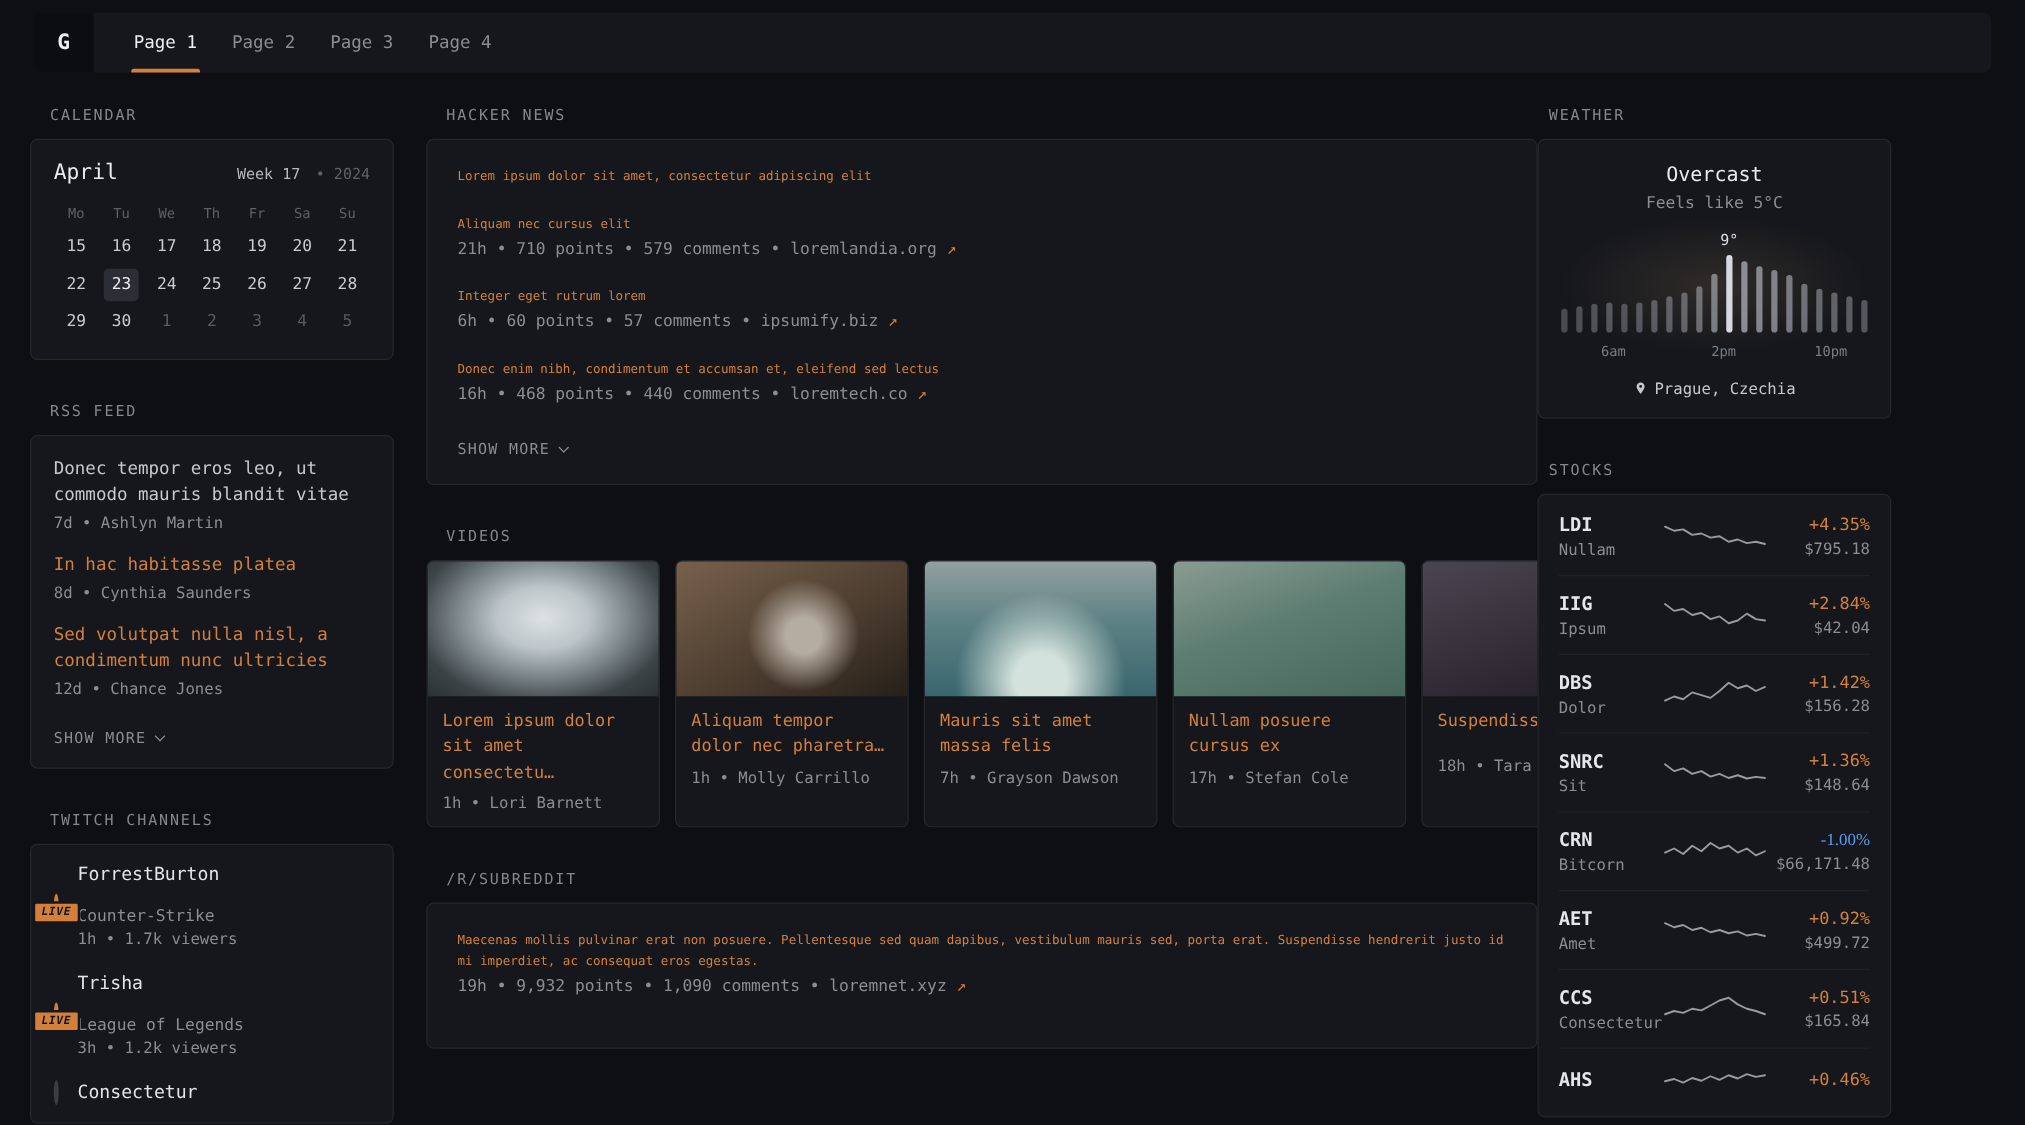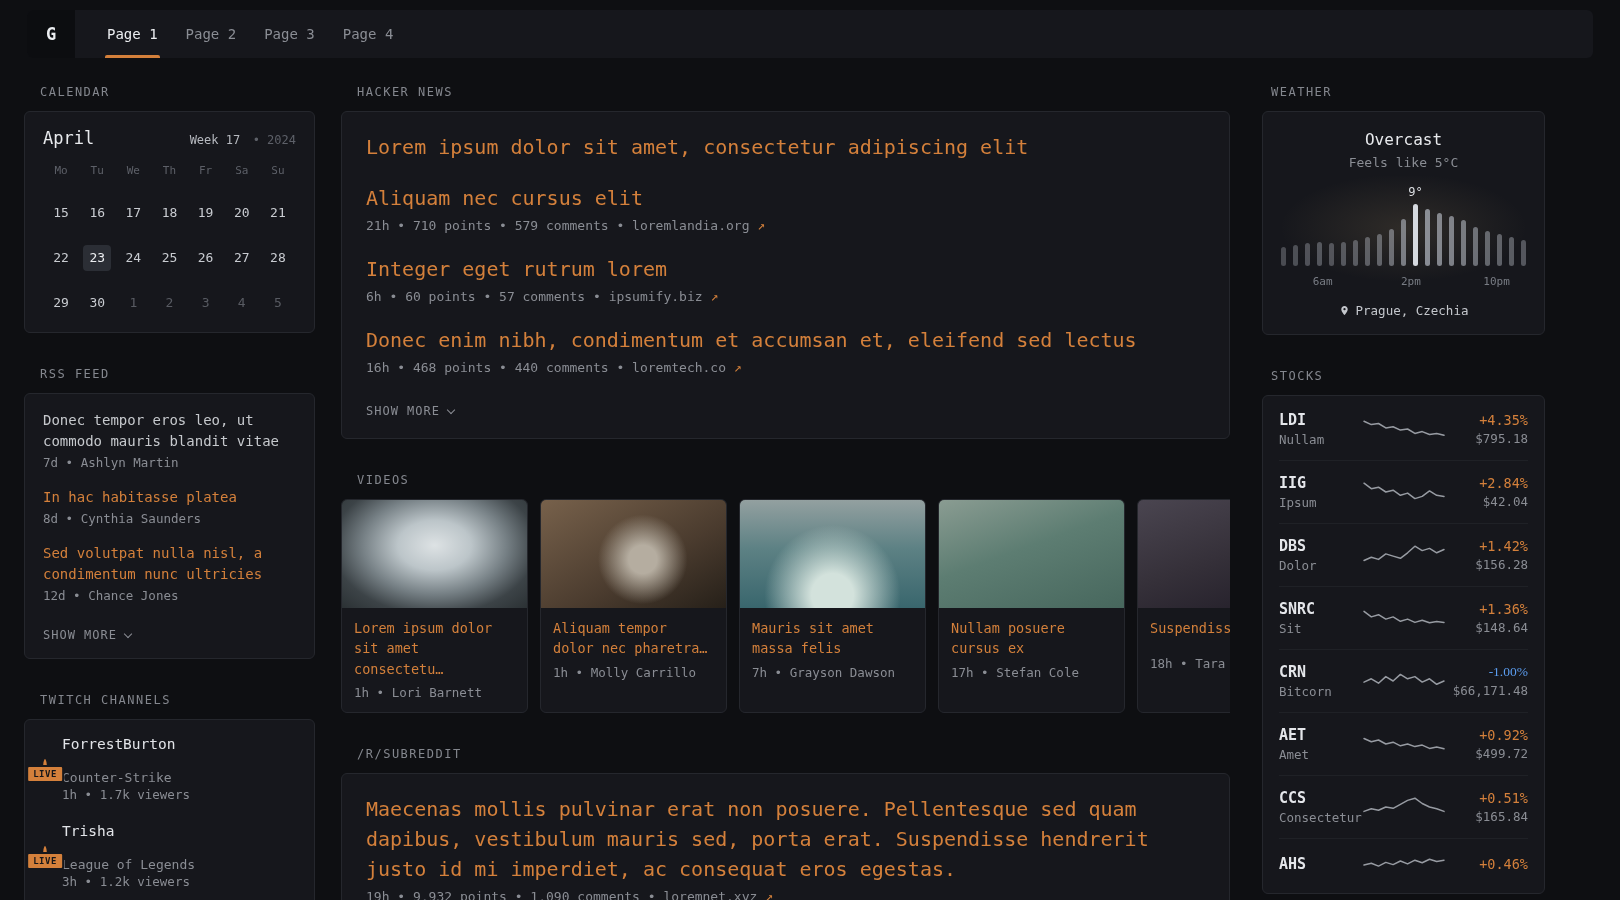--- a/index.html
+++ b/index.html
@@ -50,21 +50,21 @@
   .tab.active{color:#eceef1;}
   .tab.active::after{
     content:"";position:absolute;left:12px;right:12px;bottom:0;height:3px;
     background:var(--orange);border-radius:2px 2px 0 0;
   }
 
   
   .main{display:flex;align-items:flex-start;padding:27px 0 0 24px;}
   .col-left{width:291px;flex:none;}
   .col-mid{width:889px;flex:none;margin-left:26px;}
-  .col-right{width:283px;flex:none;margin-left:32px;}
+  .col-right{width:283px;flex:none;}
 
   .widget + .widget{margin-top:34px;}
   .sec-title{
     font-size:12px;
     letter-spacing:1.5px;
     color:#84878e;
     margin:0 0 12px 16px;
   }
   .col-right .sec-title{margin-left:9px;}
   .card{
@@ -72,36 +72,36 @@
     border:1px solid var(--border);
     border-radius:6px;
     padding:16px 18px;
   }
 
   
   .cal-head{display:flex;align-items:baseline;justify-content:space-between;margin-bottom:16px;}
   .cal-month{font-size:17px;color:#e8eaed;}
   .cal-week{font-size:12px;color:#b6b9bf;}
   .cal-year{font-size:12px;color:var(--dimmer);margin-left:4px;}
-  .cal-grid{display:grid;grid-template-columns:repeat(7,1fr);row-gap:19px;justify-items:center;}
+  .cal-grid{display:grid;grid-template-columns:repeat(7,1fr);row-gap:4px;justify-items:center;}
   .cal-dh{font-size:11px;color:var(--dimmer);width:28px;text-align:center;margin-bottom:4px;}
   .cday{
     width:28px;height:26px;line-height:26px;text-align:center;
     font-size:13px;color:#c9ccd1;border-radius:4px;
   }
   .cday.dim{color:#585b62;}
   .cday.sel{background:#2b2e35;color:#eceef1;}
 
   
   .feed-item{margin-bottom:17px;}
   .feed-item:last-of-type{margin-bottom:6px;}
   .feed-link{color:var(--orange);font-size:14px;line-height:1.5;display:inline;}
   .feed-item.read .feed-link{color:#c6c9cd;}
   .feed-meta{color:var(--dim);font-size:12.5px;margin-top:3px;}
-  .hn .feed-link{font-size:20px;}
+  .hn .feed-link{font-size:10px;}
   .hn .feed-meta{font-size:13px;margin-top:5px;}
   .hn .feed-item{margin-bottom:21px;}
   .ext{color:var(--orange);}
   .show-more{
     display:inline-flex;align-items:center;
     color:var(--dim);font-size:12px;letter-spacing:1px;margin-top:8px;
   }
   .chev{
     display:inline-block;width:6px;height:6px;
     border-left:1.6px solid currentColor;border-bottom:1.6px solid currentColor;
@@ -117,21 +117,21 @@
     border:2px solid var(--orange);
   }
   .tw-row.offline .avatar{border-color:#3a3d44;}
   .tw-row:nth-child(1) .avatar{background:radial-gradient(circle at 50% 35%,#d8d4cc 0 28%,#6b655c 62%,#37332d);}
   .tw-row:nth-child(2) .avatar{background:radial-gradient(circle at 50% 40%,#caa98b 0 24%,#584a41 58%,#2c2724);}
   .tw-row:nth-child(3) .avatar{background:radial-gradient(circle at 50% 40%,#e3dbd2 0 34%,#8a8279 70%,#55504a);}
   .live-badge{
     position:absolute;bottom:-6px;left:50%;transform:translateX(-50%);
     background:var(--orange);color:#141519;
     font-size:9px;font-weight:bold;letter-spacing:.5px;
-    padding:2px 5px;border-radius:3px;border:2px solid var(--card);
+    padding:2px 5px;border-radius:3px;border:2px solid var(--card);font-style:italic;
   }
   .tw-name{font-size:14.5px;color:#e2e4e8;}
   .tw-game{font-size:13px;color:var(--dim);margin-top:18px;}
   .tw-meta{font-size:12.5px;color:var(--dim);margin-top:2px;}
 
   
   .video-row{display:flex;gap:12px;overflow:hidden;}
   .video-card{
     flex:none;width:187px;
     background:var(--card);border:1px solid var(--border);border-radius:6px;

